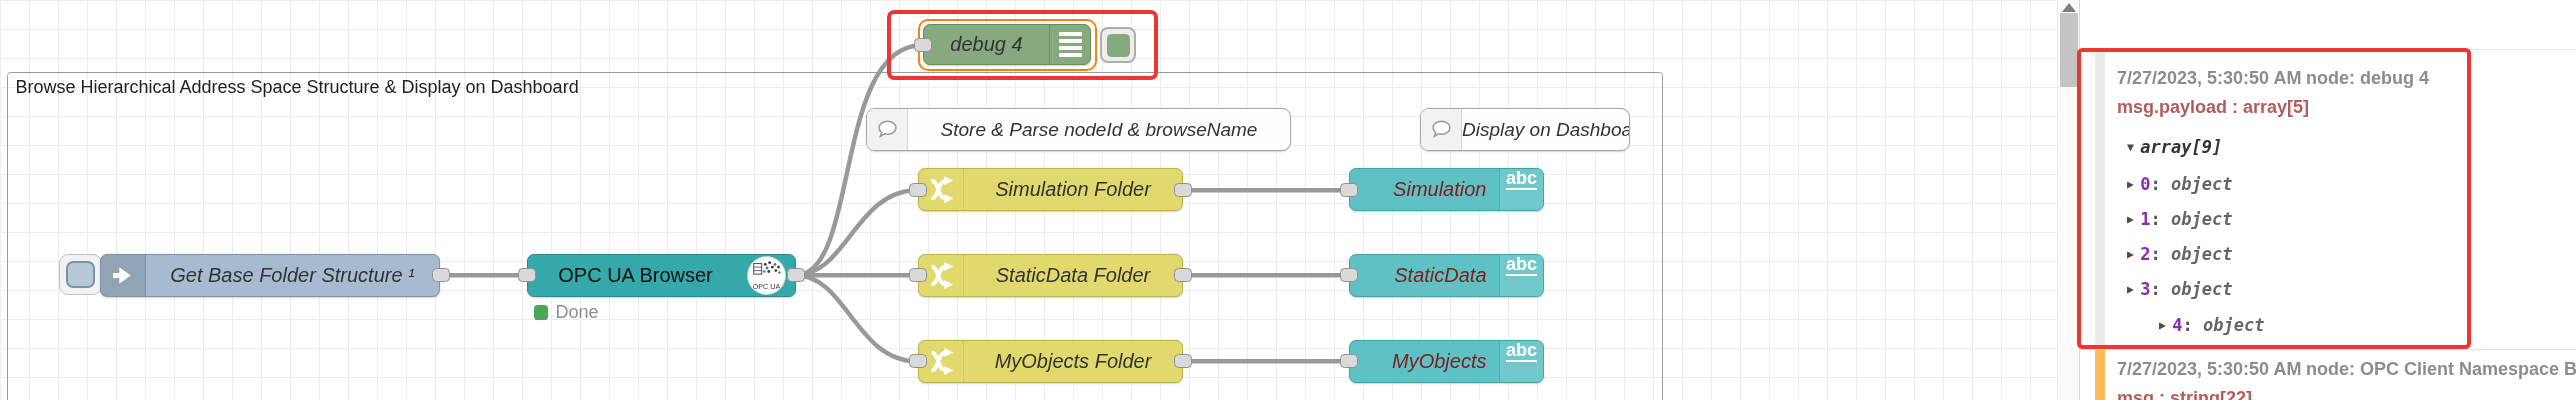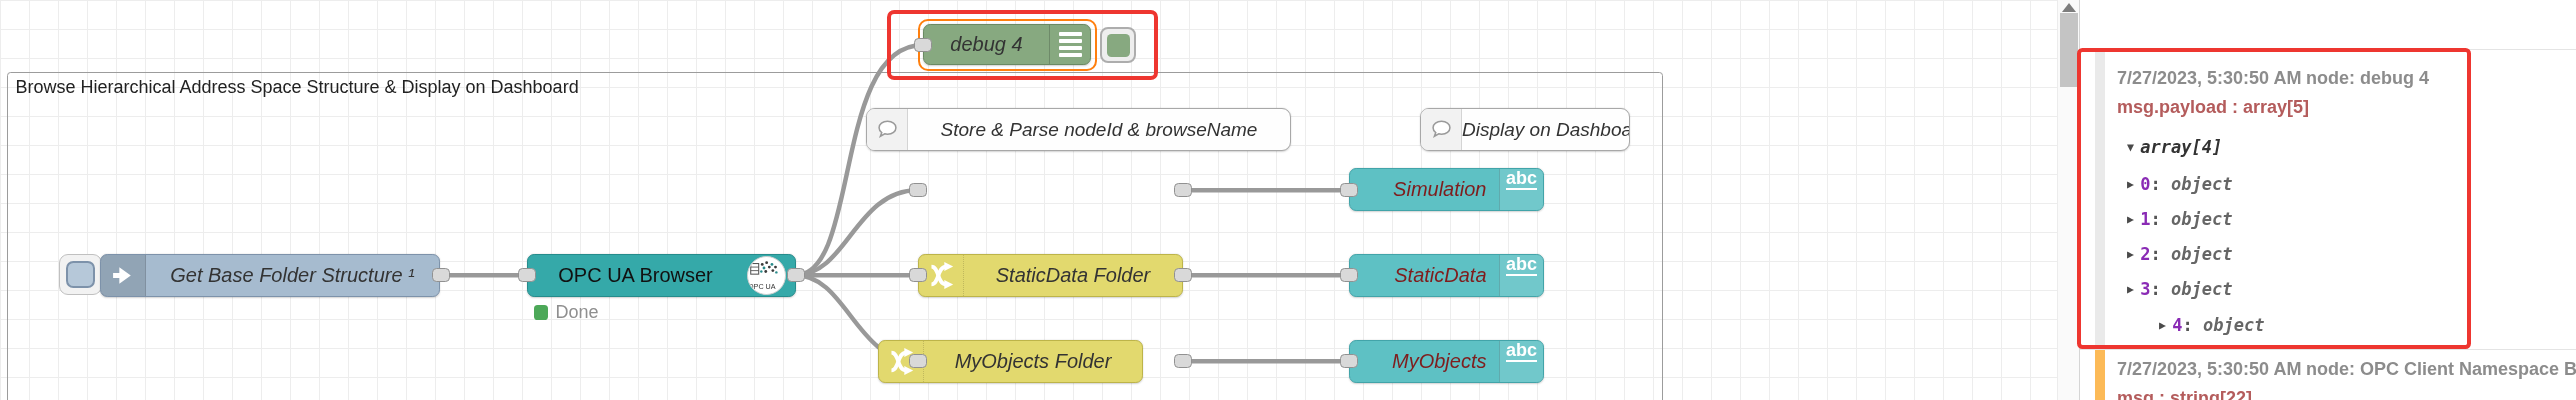--- a/index.html
+++ b/index.html
@@ -49,21 +49,21 @@
   }
   .inject-button-inner {
     position:absolute; left:6.3px; top:6.3px; right:6.3px; bottom:6.3px;
     background:#b6c8d9; border:2.7px solid #7d92aa; border-radius:7.2px;
   }
   
   .opcua { background:#35a9a9; border-color:#258c8c; }
   .opcua .node-label { font-style:normal; color:#111; padding-right:52px; }
   .opcua-icon {
     position:absolute; right:9px; top:0.9px; width:39px; height:39px; border-radius:50%;
-    background:#fff; border:0.9px solid #cfcfcf; overflow:hidden; 
+    background:#fff; border:0.9px solid #cfcfcf; overflow:hidden; text-align:center;
   }
   .opcua-icon-caption { position:absolute; left:0; right:0; bottom:2.7px; font-size:7.2px; color:#333; letter-spacing:0; }
   .status { position:absolute; display:flex; align-items:center; }
   .status-dot { width:14.3px; height:14.3px; border-radius:3.6px; background:#4ca858; flex:none; }
   .status-label { margin-left:7.2px; font-size:18px; color:#8f8f8f; white-space:nowrap; }
   
   .switch { background:#e2d96e; border-color:#bdb449; }
   .switch .icon-region { width:45px; border-right:0.9px dotted rgba(0,0,0,0.15); }
   
   .textw { background:#5ec1c4; border-color:#42a4a9; }
@@ -204,34 +204,47 @@
           </g>
         </svg>
         <div class="opcua-icon-caption">OPC UA</div>
       </div>
     </div>
     <div class="status" style="left:534px; top:302px;">
       <div class="status-dot"></div>
       <div class="status-label">Done</div>
     </div>
 
-    <div class="node switch" style="left:918px; top:254px; width:265px;">
+    <div class="node switch" style="left:918px; top:168px; width:265px;">
       <div class="icon-region">
         <svg width="27" height="29" viewBox="0 0 24 26">
             <g stroke="#fff" stroke-width="3.4" fill="none">
               <path d="M3 21 C10 21 8 5 16 5"></path>
               <path d="M3 5 C10 5 8 21 16 21"></path>
             </g>
             <path d="M14.5 1 l8 4 -8 4z" fill="#fff"></path>
             <path d="M14.5 17 l8 4 -8 4z" fill="#fff"></path>
           </svg>
       </div>
+      <div class="node-label">Simulation Folder</div>
+    </div>
+    <div class="node switch" style="left:918px; top:254px; width:265px;">
+      <div class="icon-region">
+        <svg width="27" height="29" viewBox="0 0 24 26">
+            <g stroke="#fff" stroke-width="3.4" fill="none">
+              <path d="M3 21 C10 21 8 5 16 5"></path>
+              <path d="M3 5 C10 5 8 21 16 21"></path>
+            </g>
+            <path d="M14.5 1 l8 4 -8 4z" fill="#fff"></path>
+            <path d="M14.5 17 l8 4 -8 4z" fill="#fff"></path>
+          </svg>
+      </div>
       <div class="node-label">StaticData Folder</div>
     </div>
-    <div class="node switch" style="left:878px; top:340px; width:265px;">
+    <div class="node switch" style="left:918px; top:340px; width:265px;">
       <div class="icon-region">
         <svg width="27" height="29" viewBox="0 0 24 26">
             <g stroke="#fff" stroke-width="3.4" fill="none">
               <path d="M3 21 C10 21 8 5 16 5"></path>
               <path d="M3 5 C10 5 8 21 16 21"></path>
             </g>
             <path d="M14.5 1 l8 4 -8 4z" fill="#fff"></path>
             <path d="M14.5 17 l8 4 -8 4z" fill="#fff"></path>
           </svg>
       </div>
@@ -295,21 +308,21 @@
 
   <div class="sidebar">
 
     <div class="dbg-msg" style="top:49px; height:300px;">
       <div class="dbg-strip"></div>
       <div class="dbg-meta-ts" style="top:18px;">7/27/2023, 5:30:50 AM</div>
       <div class="dbg-meta-src" style="top:18px;">node: debug 4</div>
       <div class="dbg-path" style="top:47px;">msg.payload : array[5]</div>
 
       <div class="tree-row" style="top:87px;">
-        <span class="tree-caret">▼</span><span class="tree-name">array[4]</span>
+        <span class="tree-caret">▼</span><span class="tree-name">array[9]</span>
       </div>
       <div class="tree-row" style="top:124px;">
         <span class="tree-caret">▶</span><span class="tree-key">0</span><span>: </span><span class="tree-type">object</span>
       </div>
       <div class="tree-row" style="top:159px;">
         <span class="tree-caret">▶</span><span class="tree-key">1</span><span>: </span><span class="tree-type">object</span>
       </div>
       <div class="tree-row" style="top:194px;">
         <span class="tree-caret">▶</span><span class="tree-key">2</span><span>: </span><span class="tree-type">object</span>
       </div>

